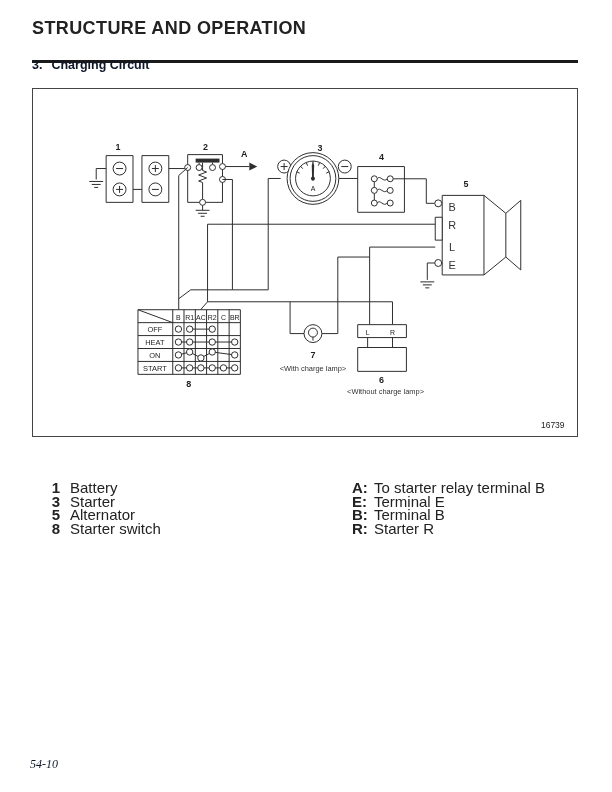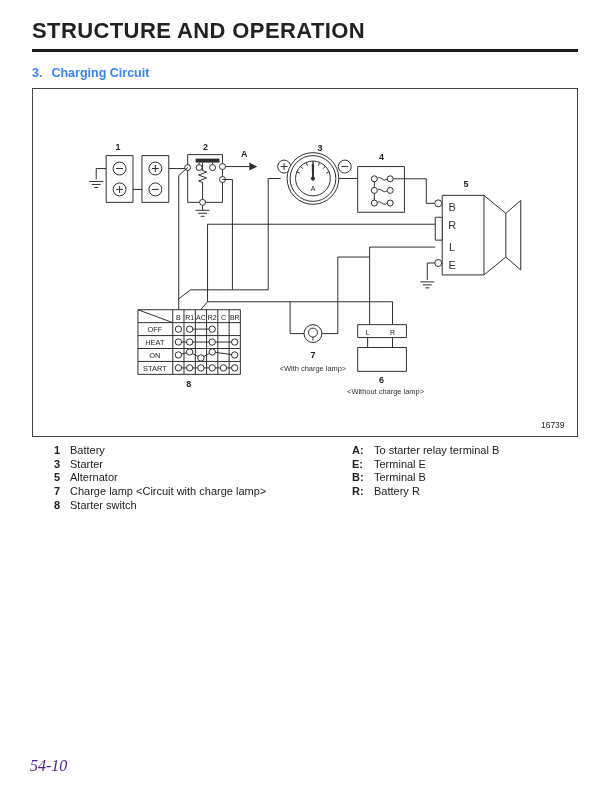--- a/index.html
+++ b/index.html
@@ -1,41 +1,41 @@
 <!DOCTYPE html>
 <html><head>
 <meta charset="utf-8">
 <style>
   html,body{margin:0;padding:0;background:#fff;}
   .page{position:relative;width:612px;height:792px;background:#fff;
         font-family:"Liberation Sans",sans-serif;color:#1a1a1a;overflow:hidden;}
   .hdr{position:absolute;left:32px;top:18px;width:546px;
-       font-size:22px;font-weight:bold;letter-spacing:.4px;color:#222;
-       border-bottom:3px solid #1a1a1a;padding-bottom:5px;}
-  .section{position:absolute;left:32px;top:58px;font-size:12.5px;font-weight:bold;color:#3b82f6;margin-top:8px;}
+       font-size:18px;font-weight:bold;letter-spacing:.4px;color:#222;
+       border-bottom:3px solid #1a1a1a;padding-bottom:21px;}
+  .section{position:absolute;left:32px;top:58px;font-size:12.5px;font-weight:bold;color:#0f172a;}
   .section .num{margin-right:9px;}
   .diagram-box{position:absolute;left:32px;top:88px;width:544px;height:347px;border:1px solid #444;background:#fff;}
   svg{display:block;}
   svg *{vector-effect:non-scaling-stroke;}
   .w{stroke:#2e2e2e;stroke-width:1;fill:none;}
   .shape{stroke:#2e2e2e;stroke-width:1;fill:#fff;}
   .dark{fill:#2e2e2e;stroke:none;}
   text{fill:#222;font-family:"Liberation Sans",sans-serif;}
   .numlbl{font-size:9px;font-weight:bold;text-anchor:middle;}
   .termlbl{font-size:11px;fill:#333;text-anchor:middle;}
   .small{font-size:7px;text-anchor:middle;}
   .rowlbl{font-size:7.5px;text-anchor:middle;}
   .cap{font-size:7.5px;text-anchor:middle;fill:#333;}
   .fig{font-size:8.5px;text-anchor:end;}
-  .legend{position:absolute;font-size:11px;color:#222;}
+  .legend{position:absolute;font-size:15px;color:#222;margin-top:37px;}
   .legend .row{height:13.7px;line-height:13.7px;white-space:nowrap;}
   .legend .n{display:inline-block;width:12px;font-weight:bold;text-align:right;margin-right:10px;}
   .legend .k{display:inline-block;width:16px;font-weight:bold;margin-right:6px;}
   .footer{position:absolute;left:30px;top:757px;font-family:"Liberation Serif",serif;
-          font-style:italic;font-size:16px;color:#4c1d95;}
+          font-style:italic;font-size:12px;color:#0f172a;}
 </style>
 </head>
 <body>
 
 <div class="page">
 
   <div class="hdr">STRUCTURE AND OPERATION</div>
 
   <div class="section">
     <span class="num">3.</span><span>Charging Circuit</span>
@@ -222,26 +222,25 @@
       </g>
 
       <text class="fig" x="534" y="341">16739</text>
     </svg>
   </div>
 
   <div class="legend" style="left:48px;top:444px;">
     <div class="row"><span class="n">1</span><span>Battery</span></div>
     <div class="row"><span class="n">3</span><span>Starter</span></div>
     <div class="row"><span class="n">5</span><span>Alternator</span></div>
-    <div class="row"><span class="n">7</span><span>Charge lamp &lt;Circuit with charge lamp&gt;</span></div>
     <div class="row"><span class="n">8</span><span>Starter switch</span></div>
   </div>
 
   <div class="legend" style="left:352px;top:444px;">
     <div class="row"><span class="k">A:</span><span>To starter relay terminal B</span></div>
     <div class="row"><span class="k">E:</span><span>Terminal E</span></div>
     <div class="row"><span class="k">B:</span><span>Terminal B</span></div>
-    <div class="row"><span class="k">R:</span><span>Battery R</span></div>
+    <div class="row"><span class="k">R:</span><span>Starter R</span></div>
   </div>
 
   <div class="footer">54-10</div>
 
 </div>
 
 </body></html>

